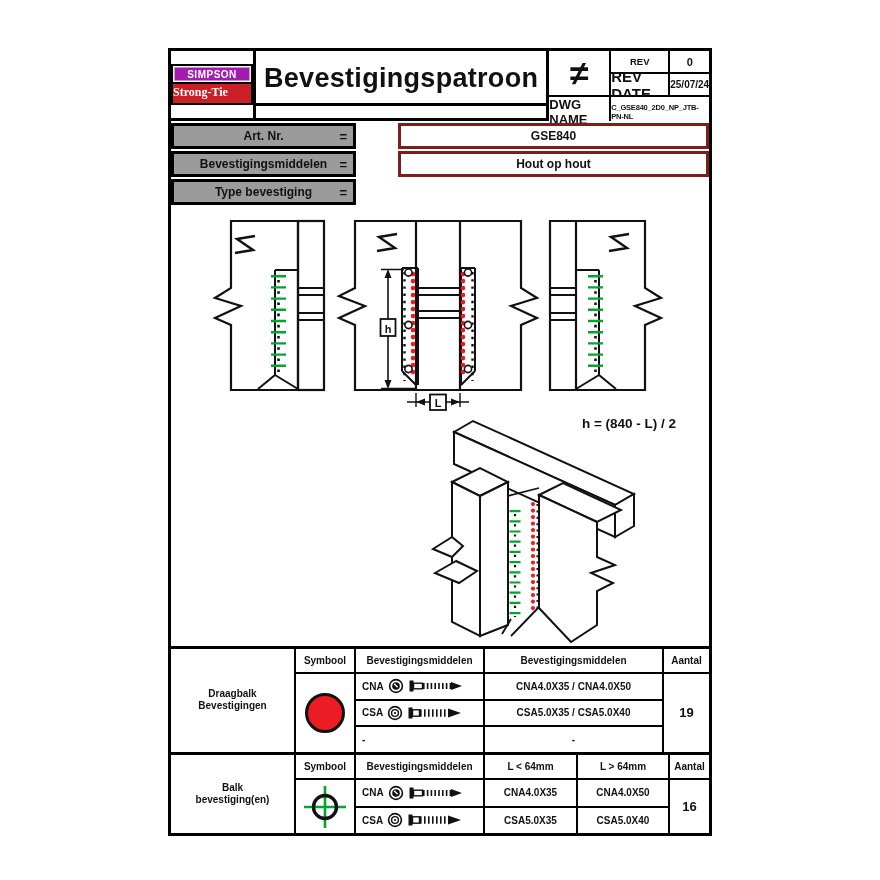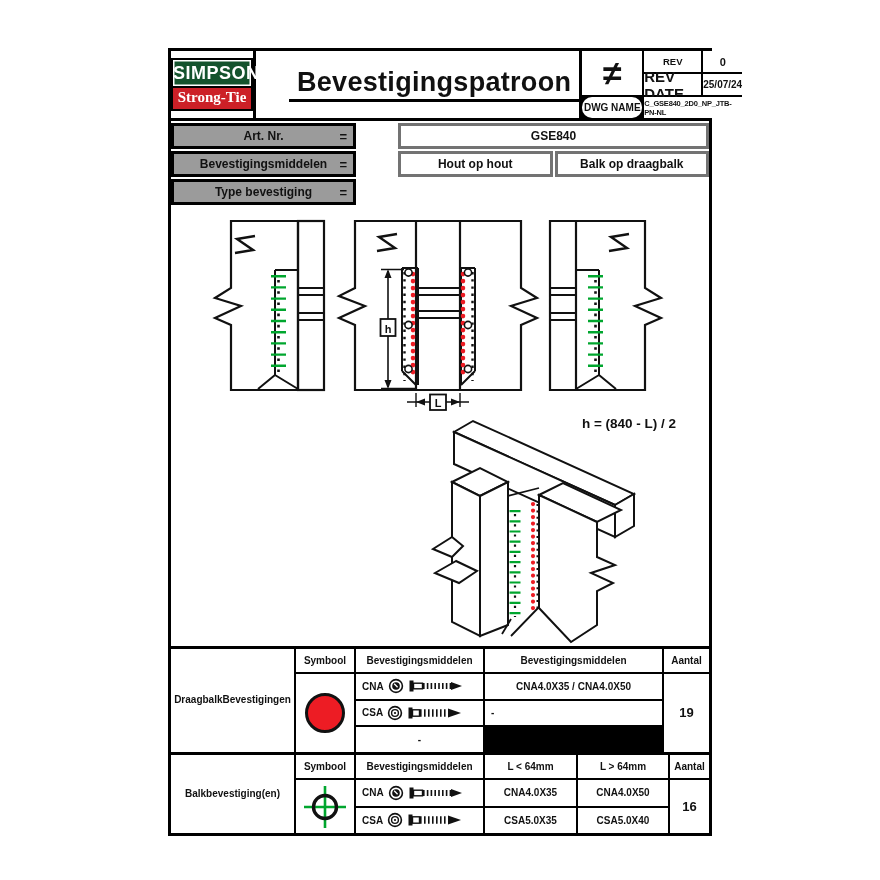--- a/index.html
+++ b/index.html
@@ -3,51 +3,51 @@
 <meta charset="utf-8">
 <style>
   * { margin:0; padding:0; box-sizing:border-box; }
   html,body { width:880px; height:880px; background:#fff; font-family:"Liberation Sans",sans-serif; color:#111; }
   .sheet { position:absolute; left:168px; top:48px; width:544px; height:788px; border:3px solid #000; background:#fff; }
 
   
   .hdr { height:70px; border-bottom:3px solid #000; display:flex; }
   .logo-cell { width:95px; border-right:3px solid #000; display:flex; align-items:center; justify-content:center; }
   .logo-box { width:82px; border:2px solid #000; }
-  .logo-top { background:#14532d; color:#fff; font-weight:bold; font-size:18px; text-align:center; padding:3px 0 2px; box-shadow: inset 0 0 0 1.5px #fff; letter-spacing:.5px; }
-  .logo-bot { background:#cc2027; color:#fff; font-family:"Liberation Serif",serif; font-weight:bold; font-size:15px; text-align:center; padding:1px 0 3px; border-top:2px solid #000; }
+  .logo-top { background:#a21caf; color:#fff; font-weight:bold; font-size:10px; text-align:center; padding:3px 0 2px; box-shadow: inset 0 0 0 1.5px #fff; letter-spacing:.5px; }
+  .logo-bot { background:#cc2027; color:#fff; font-family:"Liberation Serif",serif; font-weight:bold; font-size:12px; text-align:left; padding:1px 0 3px; border-top:2px solid #000; }
   .title-cell { flex:1; display:flex; align-items:center; justify-content:center; }
-  .title { font-size:27px; font-weight:bold; border-bottom:3px solid #000; padding:0 8px 1px; letter-spacing:.3px;margin-left:33px; }
+  .title { font-size:27px; font-weight:bold; border-bottom:3px solid #000; padding:0 8px 9px; letter-spacing:.3px; }
   .revblk { width:179px; border-left:3px solid #000; display:grid; grid-template-columns:60px 57px 1fr; grid-template-rows:21px 21px 1fr; background:#000; gap:2px; }
   .revblk > div { background:#fff; display:flex; align-items:center; justify-content:center; font-weight:bold; }
   .ne-cell { grid-row:1/3; font-size:34px; line-height:0; }
   .rev-l { font-size:9.5px; } .rev-v { font-size:11px; }
   .rd-l { font-size:15px; } .rd-v { font-size:10px; }
-  .dwg-l { font-size:10px;border-radius:10px; } .dwg-v { grid-column:2/4; font-size:7.5px; letter-spacing:-.2px; }
+  .dwg-l { font-size:13px; } .dwg-v { grid-column:2/4; font-size:7.5px; letter-spacing:-.2px; }
 
   
   .info { height:84px; padding-top:2px; }
   .irow { display:flex; height:26px; margin-bottom:2px;gap:40px; }
   .ilabel { width:185px; background:#9b9b9b; border:3px solid #000; margin-right:2px; position:relative; display:flex; align-items:center; justify-content:center; font-weight:bold; font-size:12px; }
   .ilabel .eq { position:absolute; right:6px; font-size:13px; }
   .ivals { flex:1; display:flex; gap:2px; }
-  .ival { flex:1; border:3px solid #737373; display:flex; align-items:center; justify-content:center; font-weight:bold; font-size:12px; background:#fff; }
+  .ival { flex:1; border:3px solid #7f1d1d; display:flex; align-items:center; justify-content:center; font-weight:bold; font-size:12px; background:#fff; }
 
   
   .draw { height:441px; position:relative; }
   .draw svg { position:absolute; inset:0; }
   svg text { font-family:"Liberation Sans",sans-serif; font-weight:bold; fill:#111; stroke:none; }
 
   
   .t { background:#000; display:grid; gap:2px; border-top:3px solid #000; }
   .t1 { height:106px; grid-template-columns:123px 58px 127px 177px 1fr; grid-template-rows:23px 1fr 1fr 1fr; }
   .t2 { height:81px; grid-template-columns:123px 58px 127px 91px 90px 1fr; grid-template-rows:23px 1fr 1fr; }
   .t > div { background:#fff; display:flex; align-items:center; justify-content:center; font-weight:bold; font-size:10px; }
   .th { background:#9b9b9b; }
-  .tlabel { background:#9b9b9b; flex-direction:row; font-size:12px; line-height:1.25; }
+  .tlabel { background:#9b9b9b; flex-direction:column; font-size:12px; line-height:1.25; }
   .t1 .tlabel { grid-row:1/5; } .t2 .tlabel { grid-row:1/4; }
   .t1 .symcell { grid-row:2/5; grid-column:2; } .t2 .symcell { grid-row:2/4; grid-column:2; }
   .t1 .aantal { grid-row:2/5; grid-column:5; font-size:13px; } .t2 .aantal { grid-row:2/4; grid-column:6; font-size:13px; }
   .namecell { justify-content:flex-start !important; padding-left:6px; gap:4px; font-size:12px; }
   .valcell { font-size:12px; }
   .red-circle { width:40px; height:40px; border-radius:50%; background:#ed1c24; border:3px solid #111; }
 </style>
 </head>
 <body>
 
@@ -84,21 +84,20 @@
           <div class="ival">GSE840</div>
         </div>
     </div>
     <div class="irow">
       <div class="ilabel">
         <span>Bevestigingsmiddelen</span>
         <span class="eq">=</span>
       </div>
       <div class="ivals">
         <div class="ival">Hout op hout</div>
-        <div class="ival">Balk op draagbalk</div>
       </div>
     </div>
     <div class="irow">
       <div class="ilabel">
         <span>Type bevestiging</span>
         <span class="eq">=</span>
       </div>
     </div>
   </div>
 
@@ -231,20 +230,21 @@
         <circle cx="8" cy="8" r="3.4" fill="none" stroke="#111" stroke-width="1.4"></circle>
         <circle cx="8" cy="8" r="1.1" fill="#111"></circle>
       </svg>
       <svg width="55" height="16" viewBox="0 0 55 16">
         <rect x="1.5" y="2.5" width="4" height="11" fill="#111"></rect>
         <rect x="5.5" y="4.8" width="7" height="6.4" fill="#fff" stroke="#111" stroke-width="1.4"></rect>
         <line x1="13" y1="8" x2="41" y2="8" stroke="#111" stroke-width="7.5" stroke-dasharray="1.6,2.4"></line>
         <polygon points="41,3.5 54,8 41,12.5" fill="#111"></polygon>
       </svg>
     </div>
+    <div class="valcell">CSA5.0X35 / CSA5.0X40</div>
 
     <div class="namecell">-</div>
     <div class="valcell">-</div>
 
     <div class="aantal">19</div>
   </div>
 
   <div class="t t2">
     <div class="tlabel">
       <span>Balk</span>

